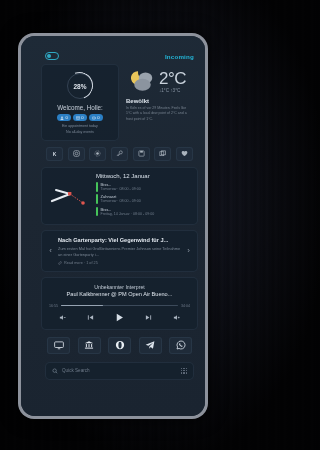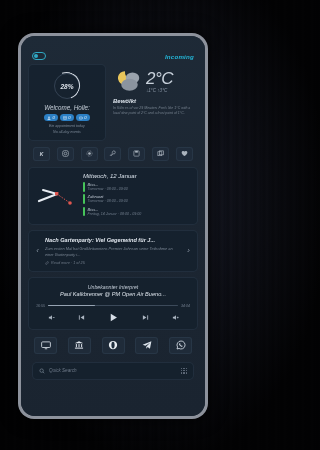--- a/index.html
+++ b/index.html
@@ -38,22 +38,21 @@
     overflow:hidden;
   }
   #punch{
     position:absolute; left:50%; top:5px; transform:translateX(-50%);
     width:7px; height:7px; border-radius:50%;
     background:#07080b; border:1px solid #2b3038;
   }
   #wall{
     position:absolute; inset:0;
     background:linear-gradient(175deg,#1e2a37 0%, #1c2632 45%, #1a2430 100%);
-    padding:16px 7px 0 7px;
-    font-style:italic;
+    padding:16px 7px 0 20px;
   }
 
   
   .toprow{ display:flex; align-items:center; justify-content:space-between; padding:0 4px 4px 4px; }
   .tgl{ width:14px; height:8px; border-radius:5px; border:1.2px solid #2fa9c4; position:relative; }
   .tgl:after{ content:""; position:absolute; left:1px; top:1px; width:4px; height:4px;
     border-radius:50%; background:#2fa9c4; }
   .incoming{ color:#23b6d8; font-size:6.2px; font-weight:bold; letter-spacing:.2px; }
 
   

